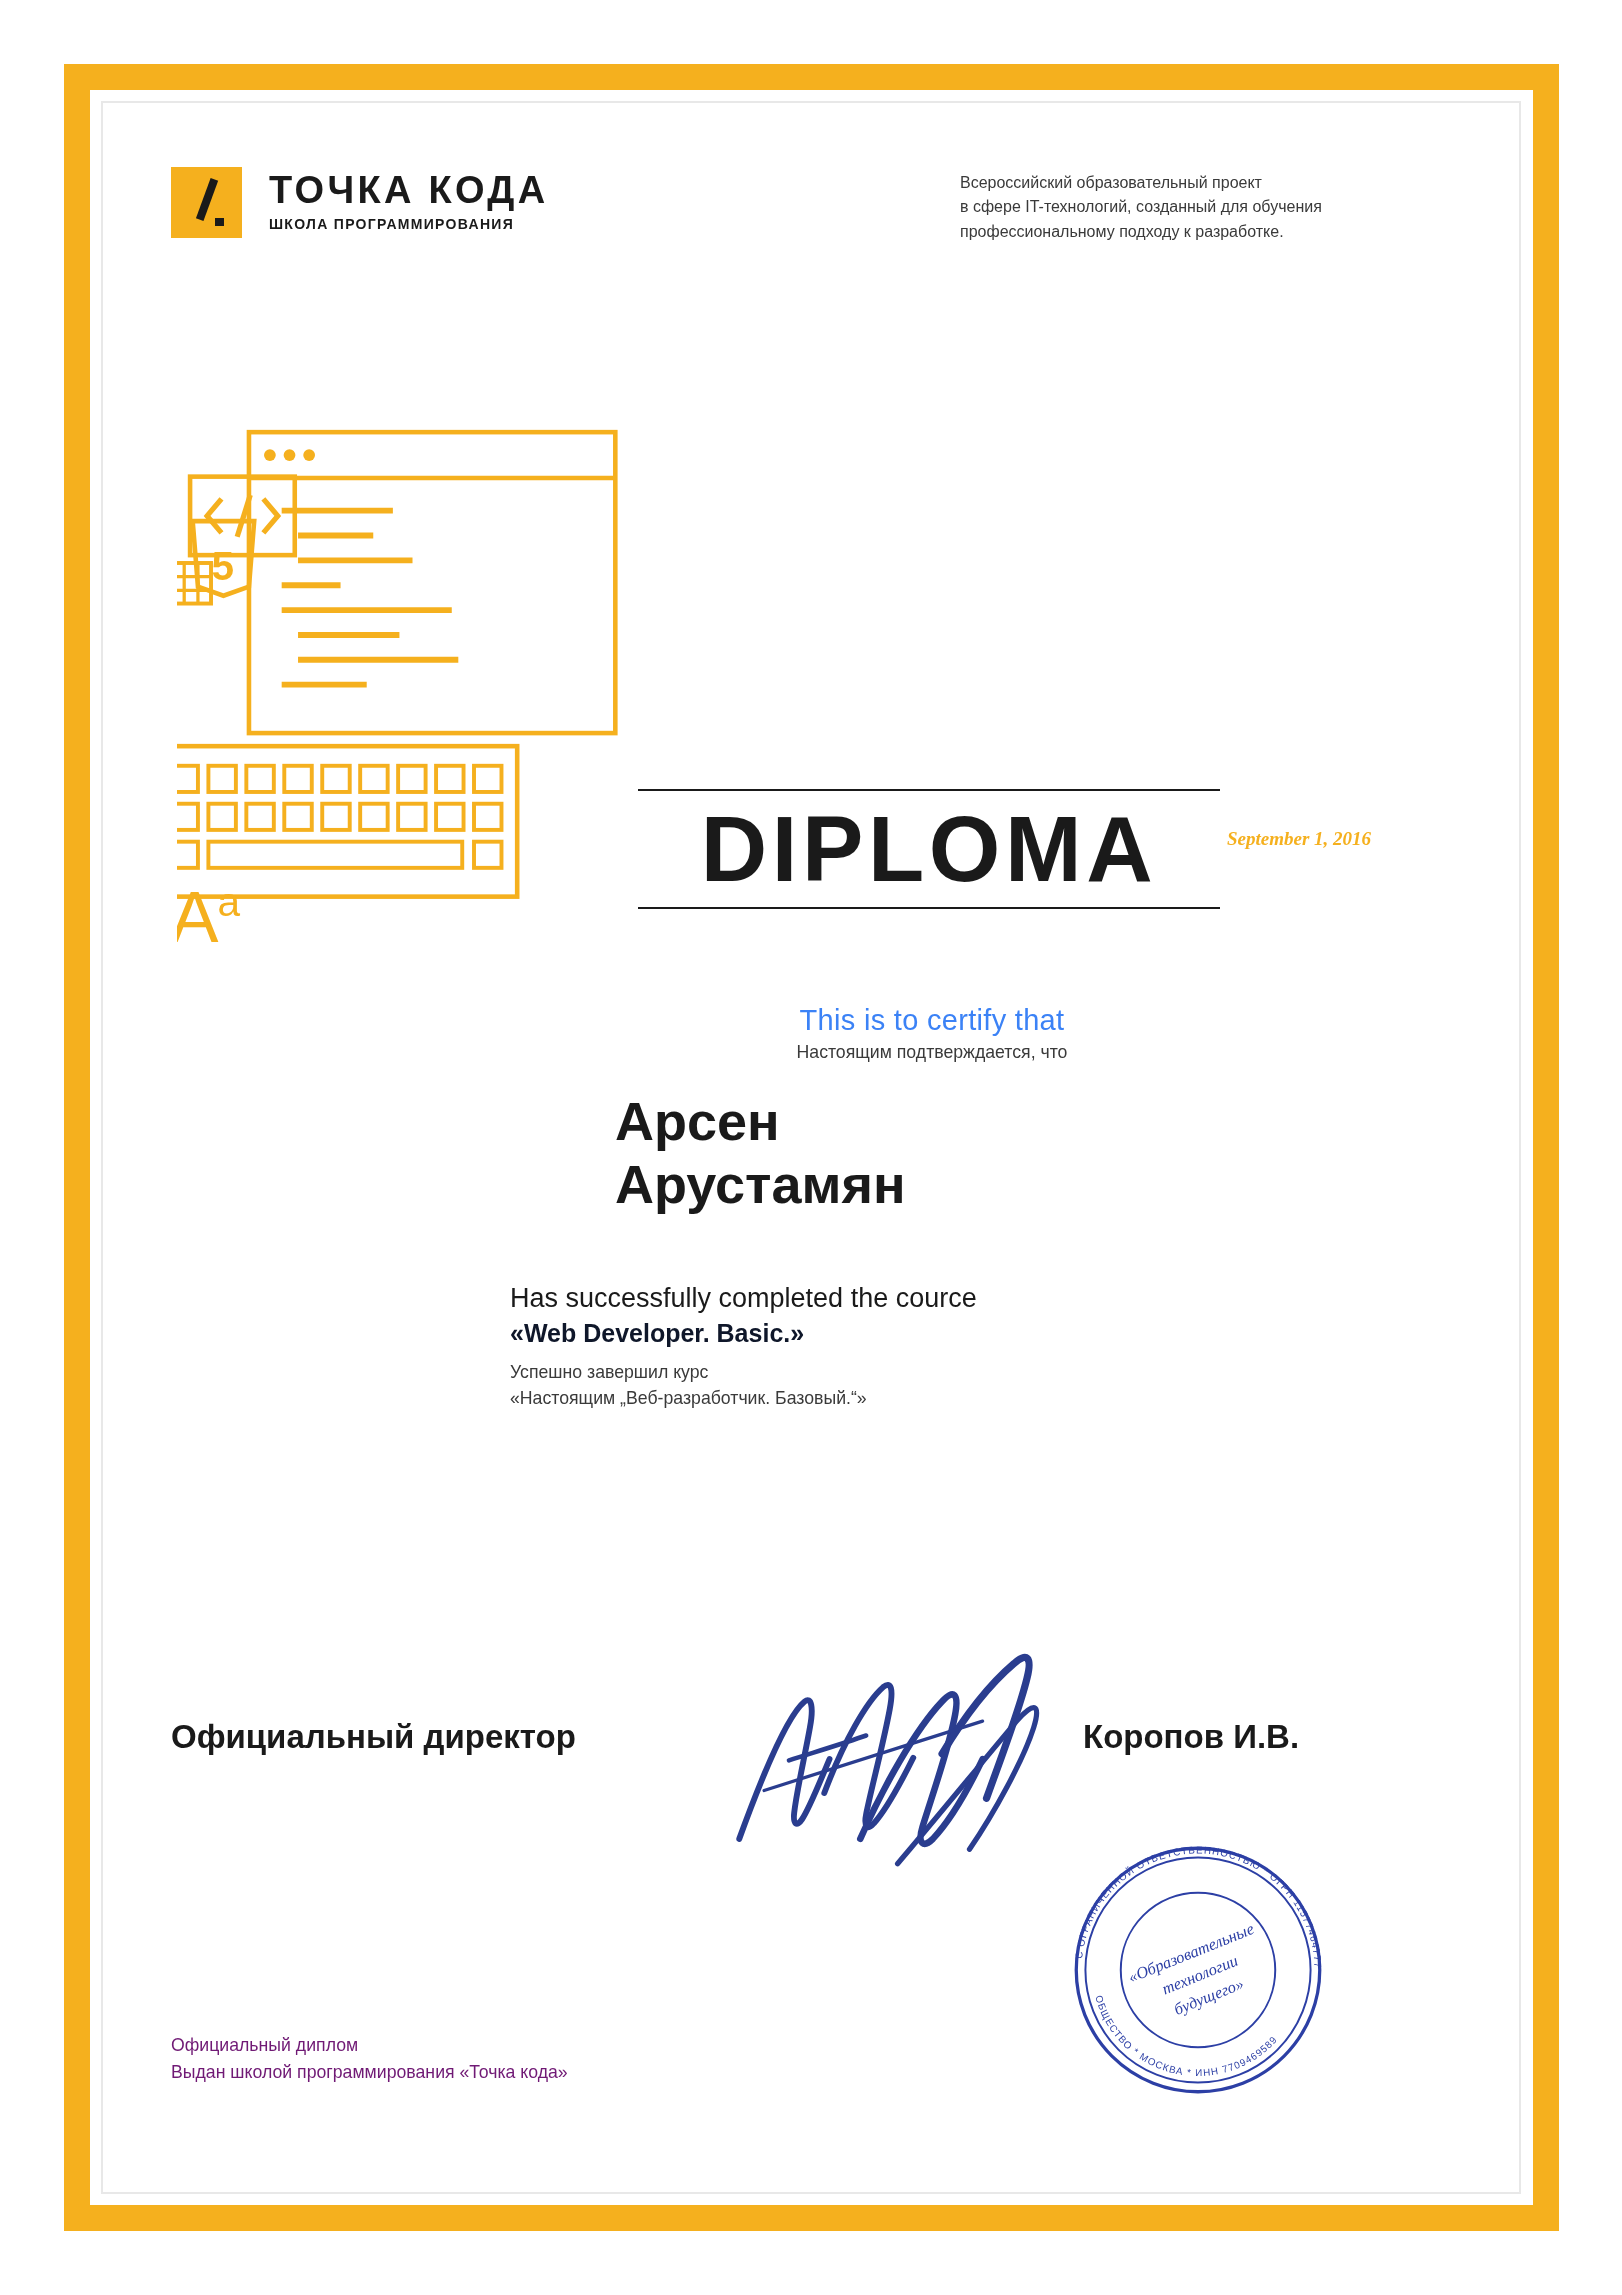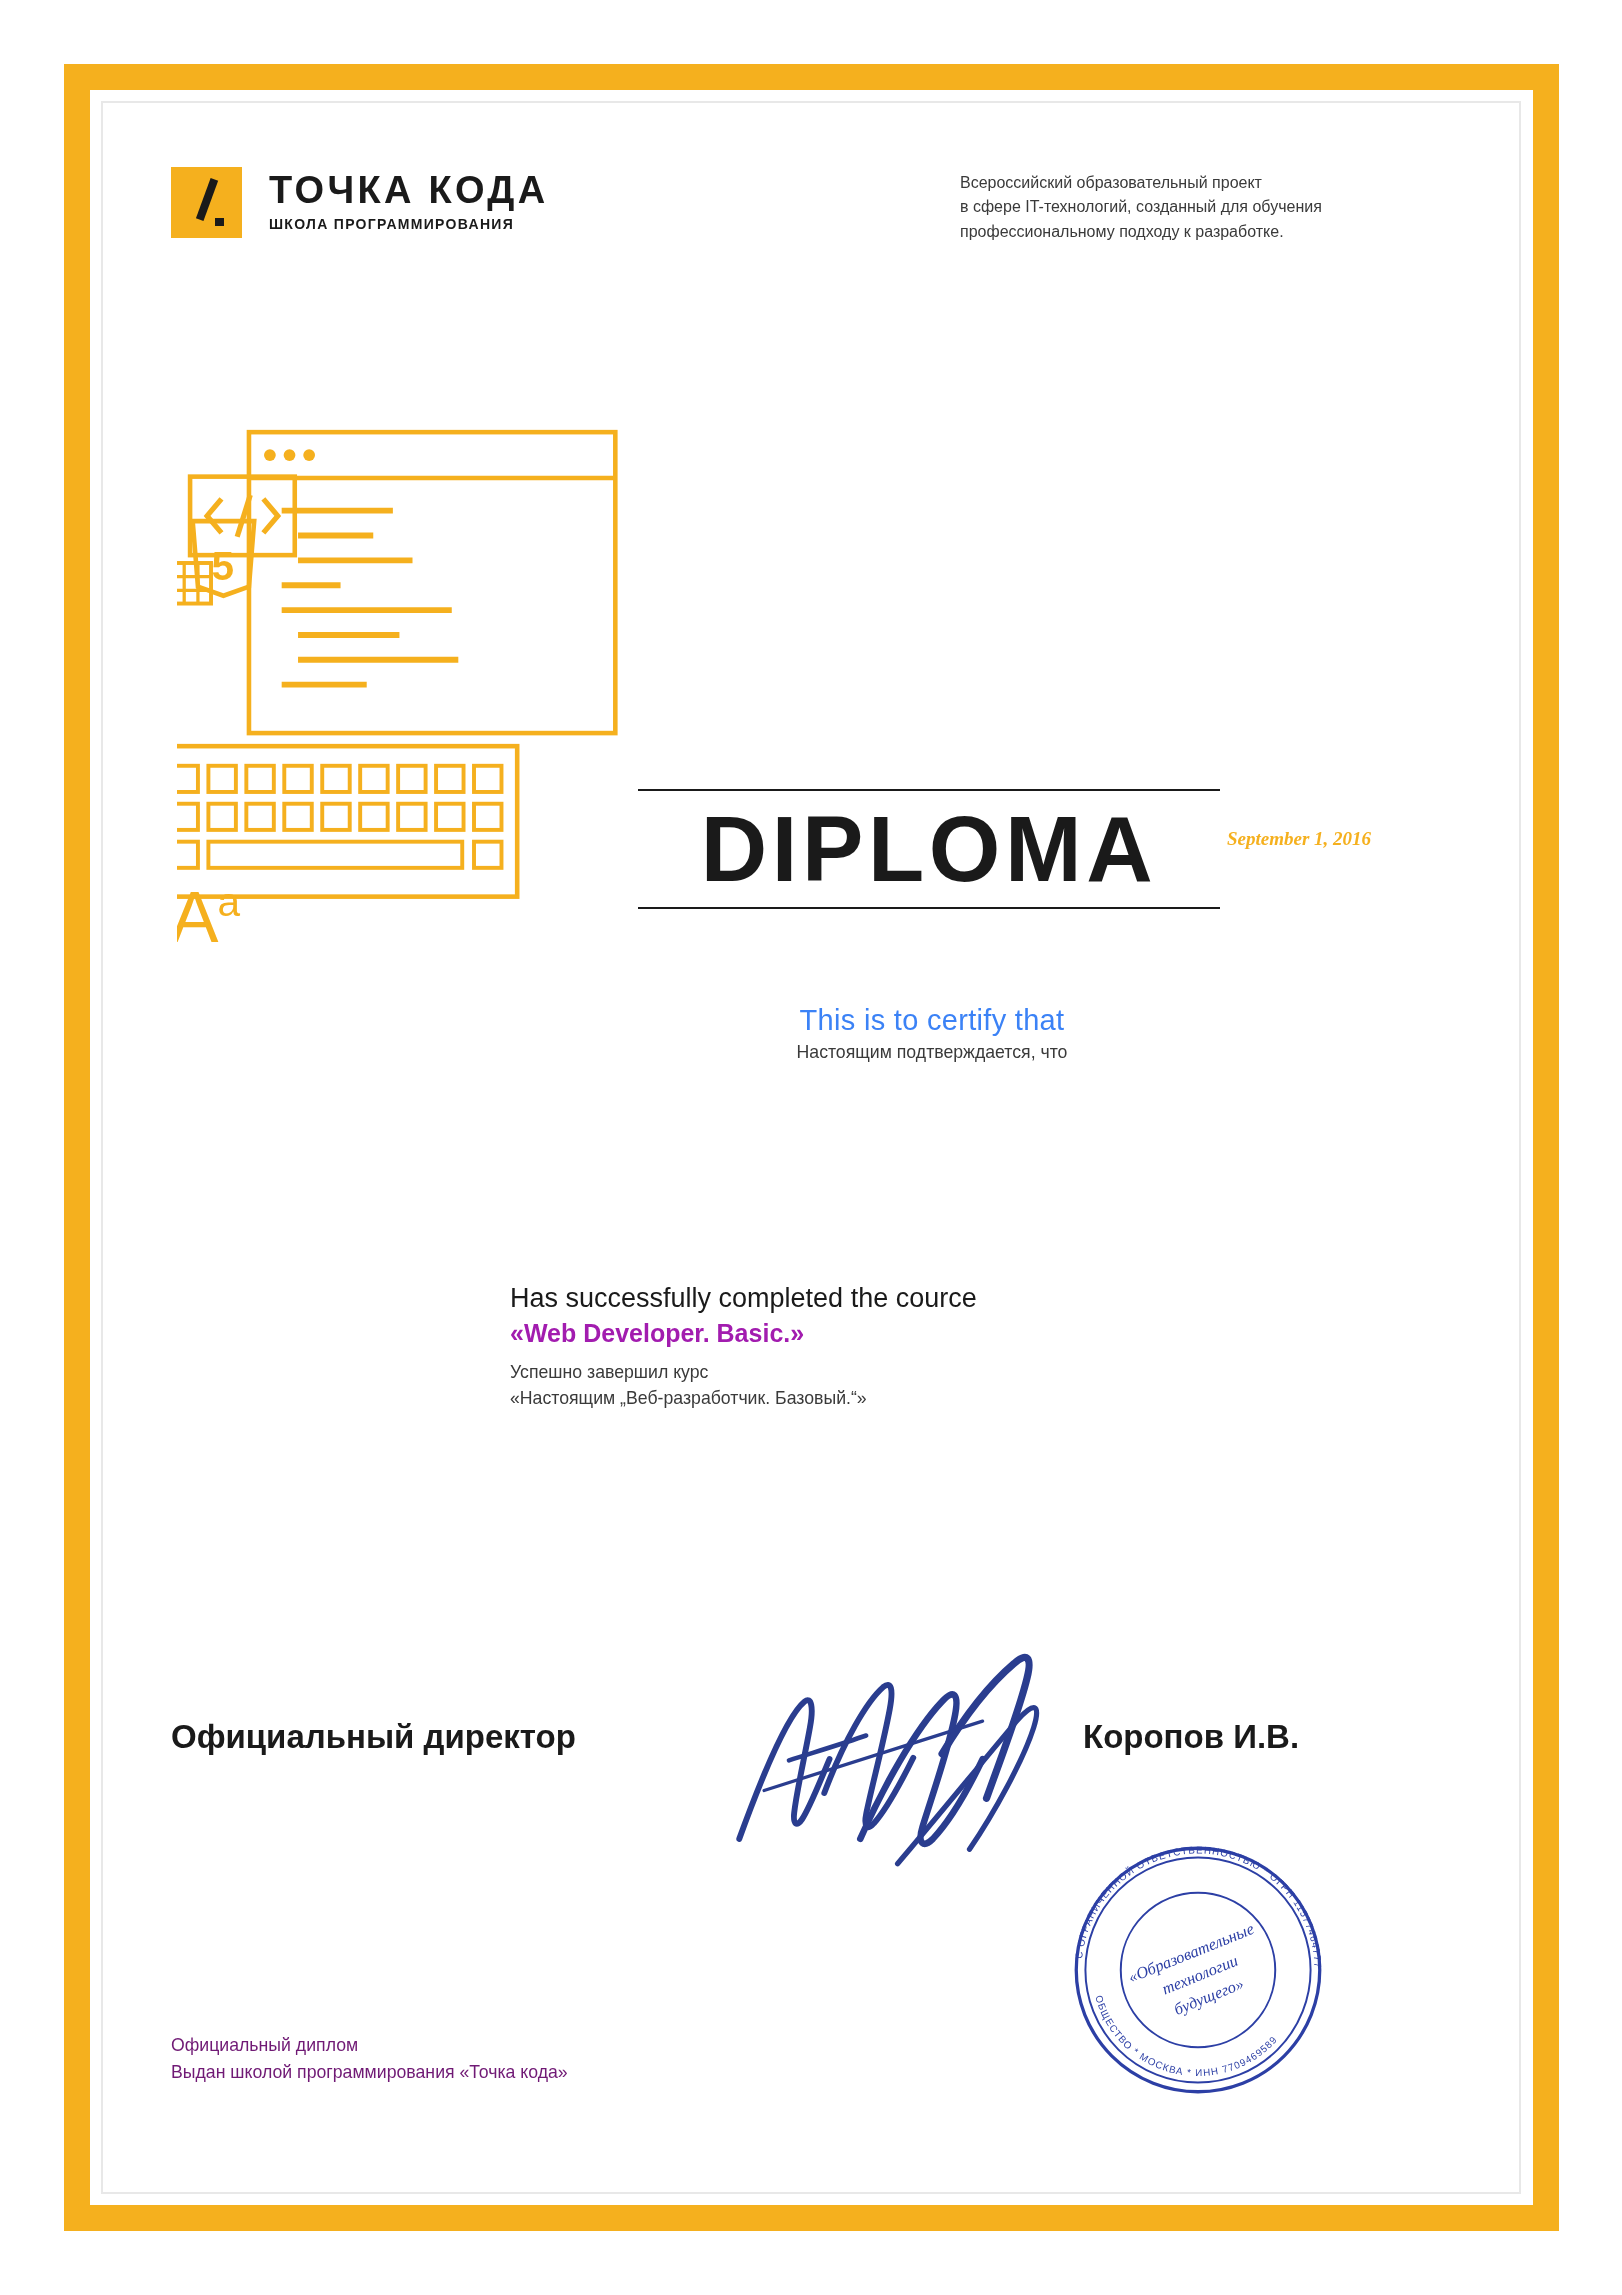--- a/index.html
+++ b/index.html
@@ -188,21 +188,21 @@
     text-align: left;
   }
   .course-en {
     font-size: 27px;
     color: #1a1a1a;
   }
   .course-en-name {
     margin-top: 5.2px;
     font-size: 25px;
     font-weight: bold;
-    color: #a21caf;
+    color: #0f172a;
   }
   .course-ru {
     margin-top: 11.8px;
     font-size: 17.7px;
     line-height: 1.45;
     color: #3a3a3a;
     white-space: pre-line;
   }
 
   
@@ -354,20 +354,22 @@
     <div class="diploma-word">DIPLOMA</div>
     <div class="rule-bot"></div>
     <div class="diploma-date">September 1, 2016</div>
   </div>
 
   <div class="certify">
     <div class="certify-en">This is to certify that</div>
     <div class="certify-ru">Настоящим подтверждается, что</div>
   </div>
 
+  <div class="recipient">Арсен
+Арустамян</div>
 
   <div class="course">
     <div class="course-en">Has successfully completed the cource</div>
     <div class="course-en-name">«Web Developer. Basic.»</div>
     <div class="course-ru">Успешно завершил курс
 «Настоящим „Веб-разработчик. Базовый.“»</div>
   </div>
 
   <div class="sign-title">Официальный директор</div>
   <div class="sign-name">Коропов И.В.</div>

